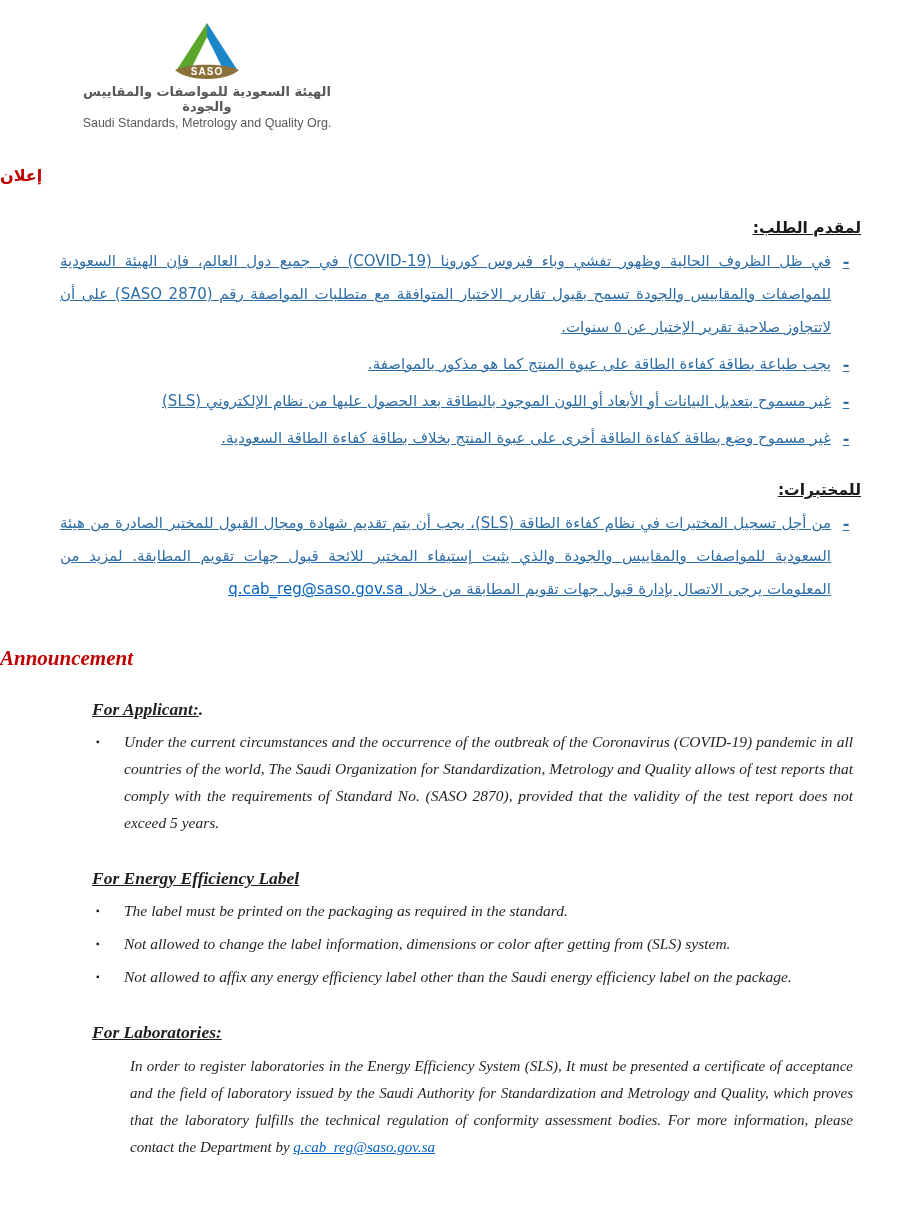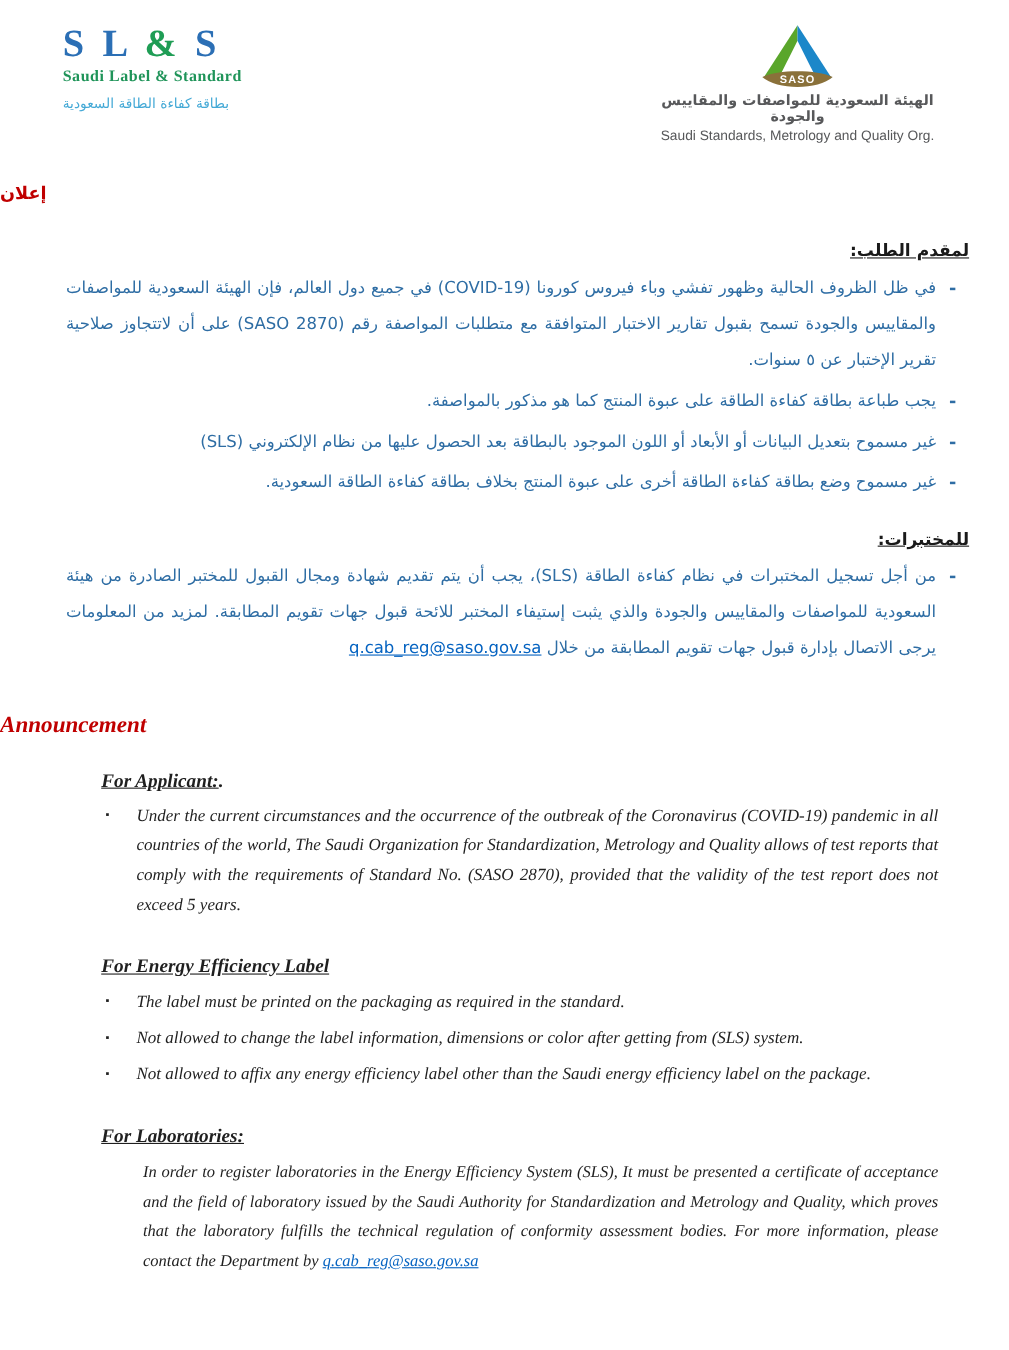--- a/index.html
+++ b/index.html
@@ -68,23 +68,24 @@
   
   .ar-title {
     margin-top:36px;
     font-family:"DejaVu Sans", sans-serif;
     font-weight:bold;
     font-size:16px;
     color:#C00000;
   }
   .ar-content {
     direction:rtl;
-    padding:0 36px 0 60px;
+    padding:0 56px 0 60px;
     font-family:"DejaVu Sans", sans-serif;
     color:#2E6DA4;
+    text-decoration:underline;
   }
   .ar-heading {
     margin-top:30px;
     font-size:15.5px;
     font-weight:bold;
     color:#1a1a1a;
     text-decoration:underline;
     line-height:26px;
   }
   .ar-bullet {
@@ -160,25 +161,20 @@
   }
   .gap-lg { margin-top:22px; }
   .gap-xl { margin-top:30px; }
 </style>
 </head>
 <body>
 
 <div class="page">
 
   <div class="header">
-    <div class="sls-logo">
-      <div class="sls-wordmark"><span>S L</span> <span class="amp">&amp;</span> <span>S</span></div>
-      <div class="sls-sub-en">Saudi Label &amp; Standard</div>
-      <div class="sls-sub-ar">بطاقة كفاءة الطاقة السعودية</div>
-    </div>
 
     <div class="saso-logo">
       <svg class="saso-mark" width="72" height="58" viewBox="0 0 72 58">
         <polygon points="36,1 5,49 18,51 36,15" fill="#5AA62B"></polygon>
         <polygon points="36,1 67,49 54,51 36,15" fill="#1B87C9"></polygon>
         <path d="M4,48 C18,41 54,41 68,48 C55,60 17,60 4,48 Z" fill="#8A713A"></path>
         <text x="36" y="53" text-anchor="middle" font-family="Liberation Sans, sans-serif" font-size="10" font-weight="bold" fill="#ffffff" letter-spacing="1">SASO</text>
       </svg>
       <div class="saso-name-ar">الهيئة السعودية للمواصفات والمقاييس والجودة</div>
       <div class="saso-name-en">Saudi Standards, Metrology and Quality Org.</div>

